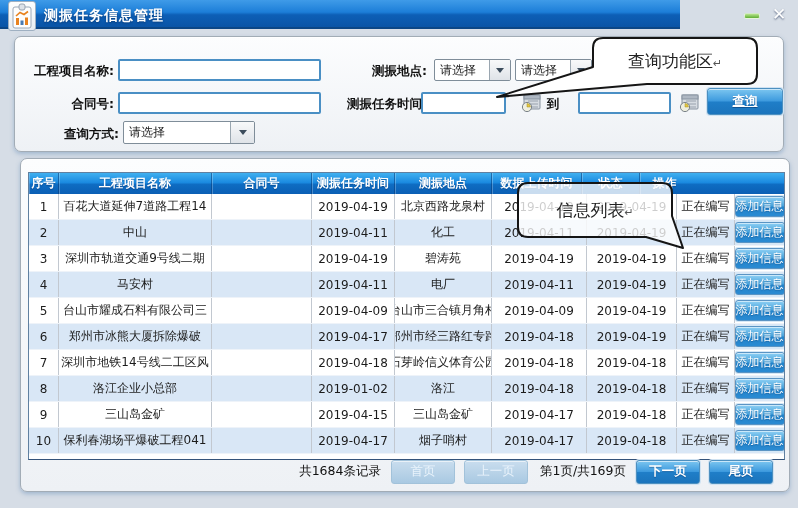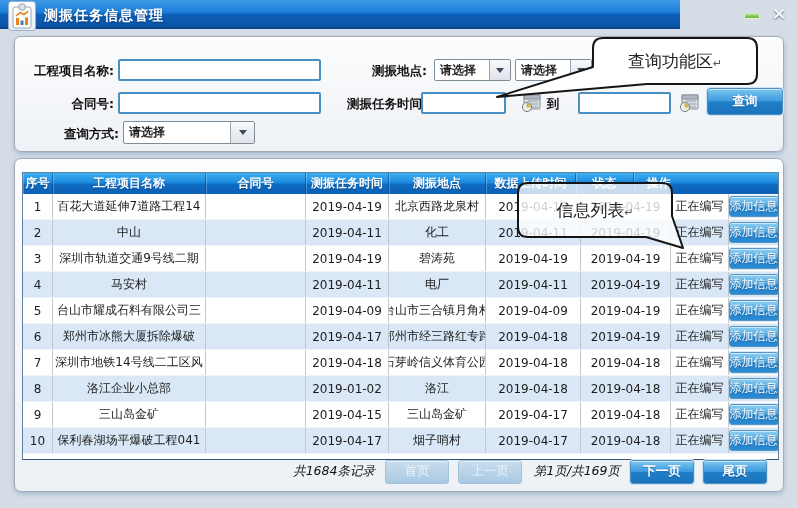--- a/index.html
+++ b/index.html
@@ -26,28 +26,28 @@
   .win-close { position:absolute; left:768px; top:3px; width:22px; height:22px;
     color:#ffffff; font-size:17px; font-weight:bold; text-align:center; line-height:22px;
     cursor:pointer; text-shadow:0 1px 2px rgba(0,20,60,.6); }
   
   .panel {
     position:absolute; background:linear-gradient(#fcfdfe,#eef1f5);
     border:1px solid #a2acb6; border-radius:7px;
     box-shadow:inset 0 1px 0 #ffffff, 0 2px 4px rgba(110,145,185,.5);
   }
   .panel-query { left:14px; top:36px; width:770px; height:116px; }
-  .panel-table { left:14px; top:158px; width:770px; height:334px; }
+  .panel-table { left:20px; top:158px; width:770px; height:334px; }
   .qlabel { position:absolute; text-align:right; font-weight:bold; color:#111;
     font-size:12.5px; line-height:22px; }
   .tinput { position:absolute; height:22px; background:#fff; border:2px solid #4a8fc4;
     border-radius:2px; font-family:inherit; font-size:12px; padding:0 4px; color:#222; }
   .combo { position:absolute; height:22px; display:flex; border:1px solid #7f8d99;
     border-radius:2px; background:#fff; overflow:hidden; cursor:pointer; }
-  .combo .val { flex:1; line-height:20px; padding-left:5px; color:#222; font-size:12px;font-weight:bold; }
+  .combo .val { flex:1; line-height:20px; padding-left:5px; color:#222; font-size:12px; }
   .combo .dbtn { width:21px; border-left:1px solid #9aa6b0;
     background:linear-gradient(#f8f9fa,#dfe3e8); display:flex; align-items:center; justify-content:center; }
   .arrow-down { width:0; height:0; border-left:4px solid transparent;
     border-right:4px solid transparent; border-top:5px solid #3c4c5c; }
   .btn-blue {
     border:1px solid #4d90c0; border-radius:3px; color:#fff; font-weight:bold;
     font-family:inherit; font-size:12.5px; cursor:pointer;
     background:linear-gradient(#7cc6f0 0%, #3d9ade 48%, #1f7ec8 52%, #1b74bc 100%);
     box-shadow:inset 0 1px 0 rgba(255,255,255,.6), 0 0 0 1px #cfe2f2;
     text-shadow:0 1px 1px rgba(0,40,90,.4);
@@ -76,21 +76,21 @@
   .c4{width:97px;} .c5{width:95px;} .c6{width:90px;} .c7{width:58px;} .c8{width:49px; border-right:none;}
   .filler { height:5px; background:#fff; }
   .action-btn { width:62px; height:21px; border:1px solid #5a94c4; border-radius:3px;
     color:#fff; font-family:inherit; font-size:12px; cursor:pointer;
     background:linear-gradient(#8fd0f4 0%, #47a3dc 48%, #2385cc 52%, #2a8ad2 100%);
     box-shadow:inset 0 1px 0 rgba(255,255,255,.55), 0 0 0 1px #d6e8f6;
     text-shadow:0 1px 1px rgba(0,40,90,.35); padding:0; }
   
   .pager { position:absolute; left:8px; right:16px; top:300px; height:25px;
     display:flex; align-items:center; justify-content:flex-end; }
-  .pager .ptext { font-size:12.5px; color:#111; margin-right:10px;font-style:italic; }
+  .pager .ptext { font-size:12.5px; color:#111; margin-right:10px; }
   .pager button { height:24px; width:64px; margin-right:9px; }
   .pager .pinfo { margin-right:10px; margin-left:3px; }
   
   .overlay { position:absolute; left:0; top:0; width:798px; height:508px; pointer-events:none; }
   .callout-text { position:absolute; text-align:center; font-size:17px; color:#222;
     pointer-events:none; }
   .ret-mark { font-size:11px; color:#555; }
 </style>
 </head>
 <body>
@@ -151,21 +151,21 @@
     <svg width="22" height="20" viewBox="0 0 22 20">
       <rect x="4" y="2" width="16" height="14" rx="1" fill="#d7dce2" stroke="#8893a0"></rect>
       <rect x="4" y="2" width="16" height="4" fill="#aeb7c2" stroke="#8893a0"></rect>
       <line x1="8" y1="8" x2="18" y2="8" stroke="#99a2ae"></line>
         <line x1="8" y1="11" x2="18" y2="11" stroke="#99a2ae"></line>
         <line x1="8" y1="14" x2="18" y2="14" stroke="#99a2ae"></line>
       <circle cx="7" cy="14" r="4.6" fill="#efefdf" stroke="#7a8288"></circle>
       <path d="M7 14 L7 10.5 A3.5 3.5 0 0 1 10.4 14 Z" fill="#e8c93e" stroke="#9a8a30" stroke-width=".5"></path>
     </svg>
   </div>
-  <button class="btn-blue" style="position:absolute;left:692px;top:51px;width:76px;height:27px;">查询</button>
+  <button class="btn-blue" style="position:absolute;left:692px;top:51px;width:76px;height:27px;text-decoration:underline;">查询</button>
 
   <div class="qlabel" style="left:0;top:86px;width:104px;">查询方式:</div>
   <div class="combo" style="left:108px;top:84px;width:132px;height:23px;">
     <div class="val" style="line-height:21px;">请选择</div>
     <div class="dbtn" style="width:24px;">
         <div class="arrow-down"></div>
       </div>
   </div>
 </div>
 

